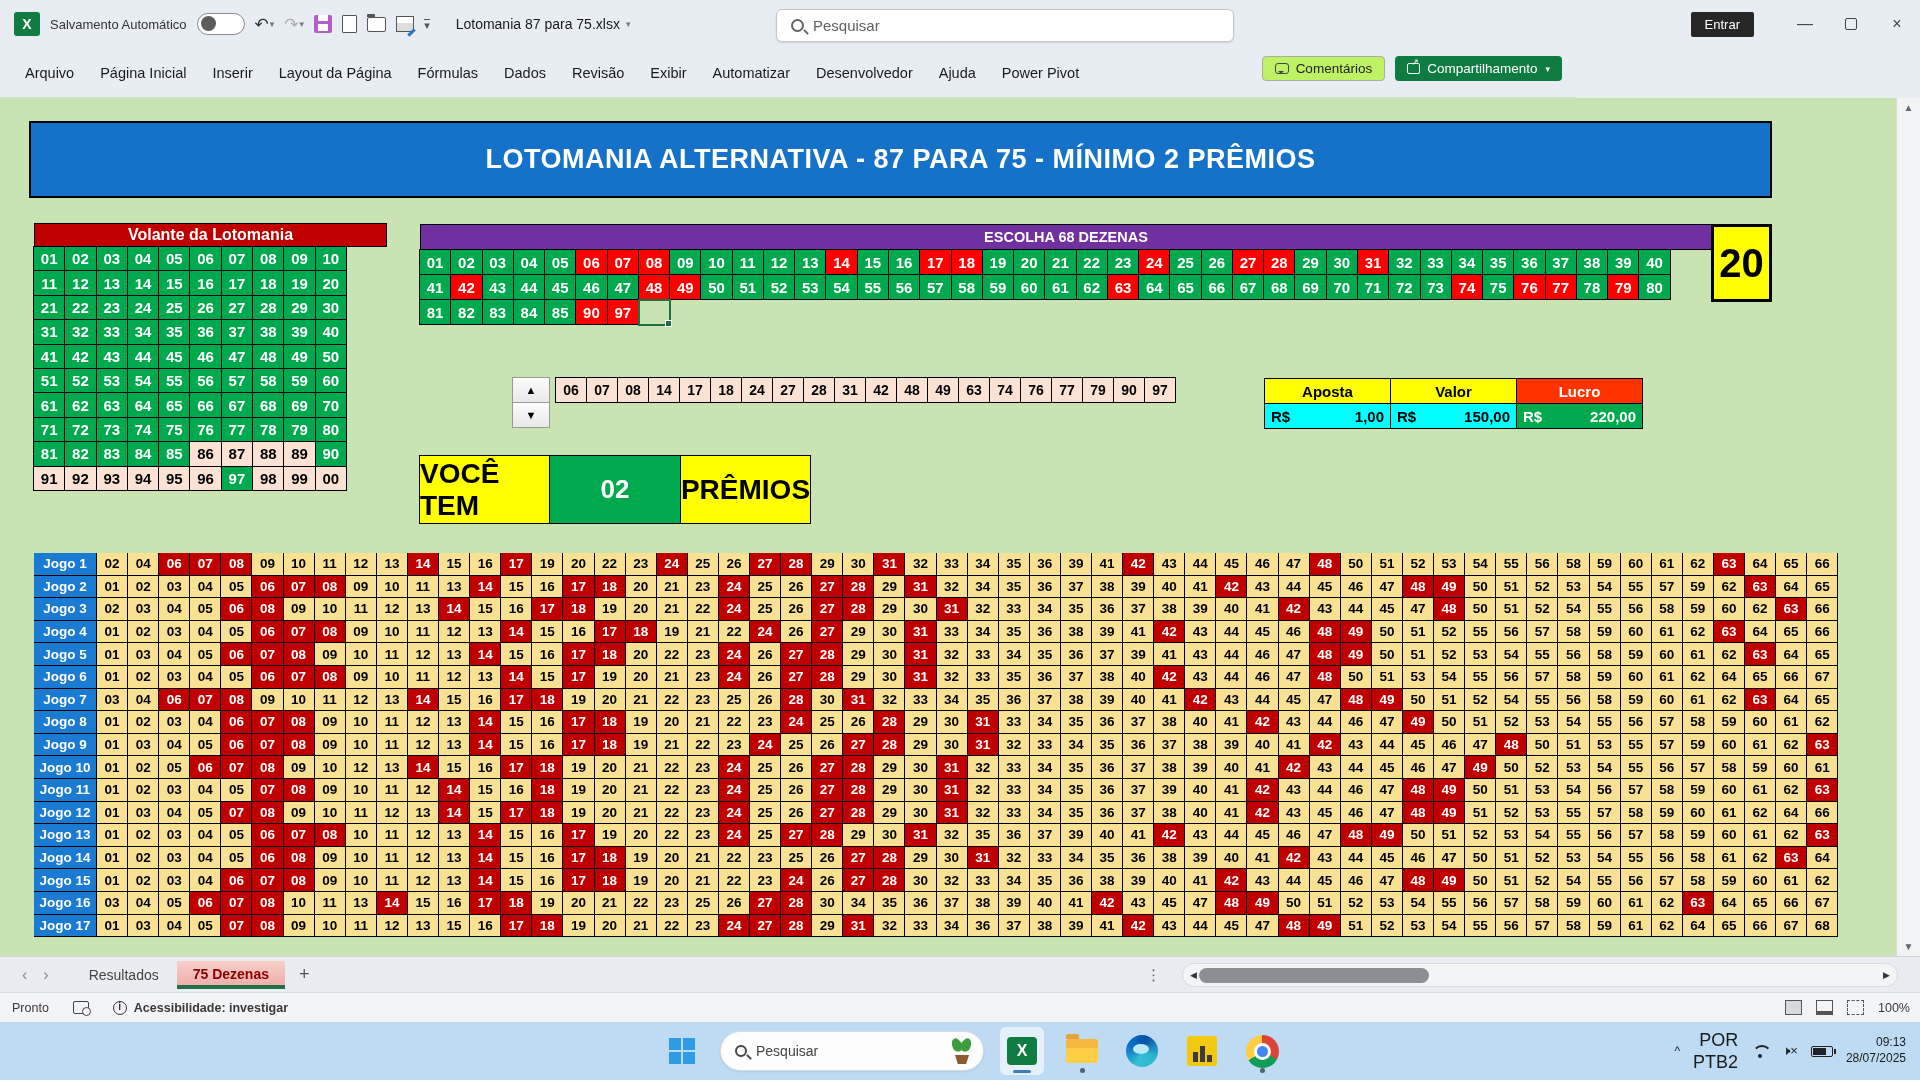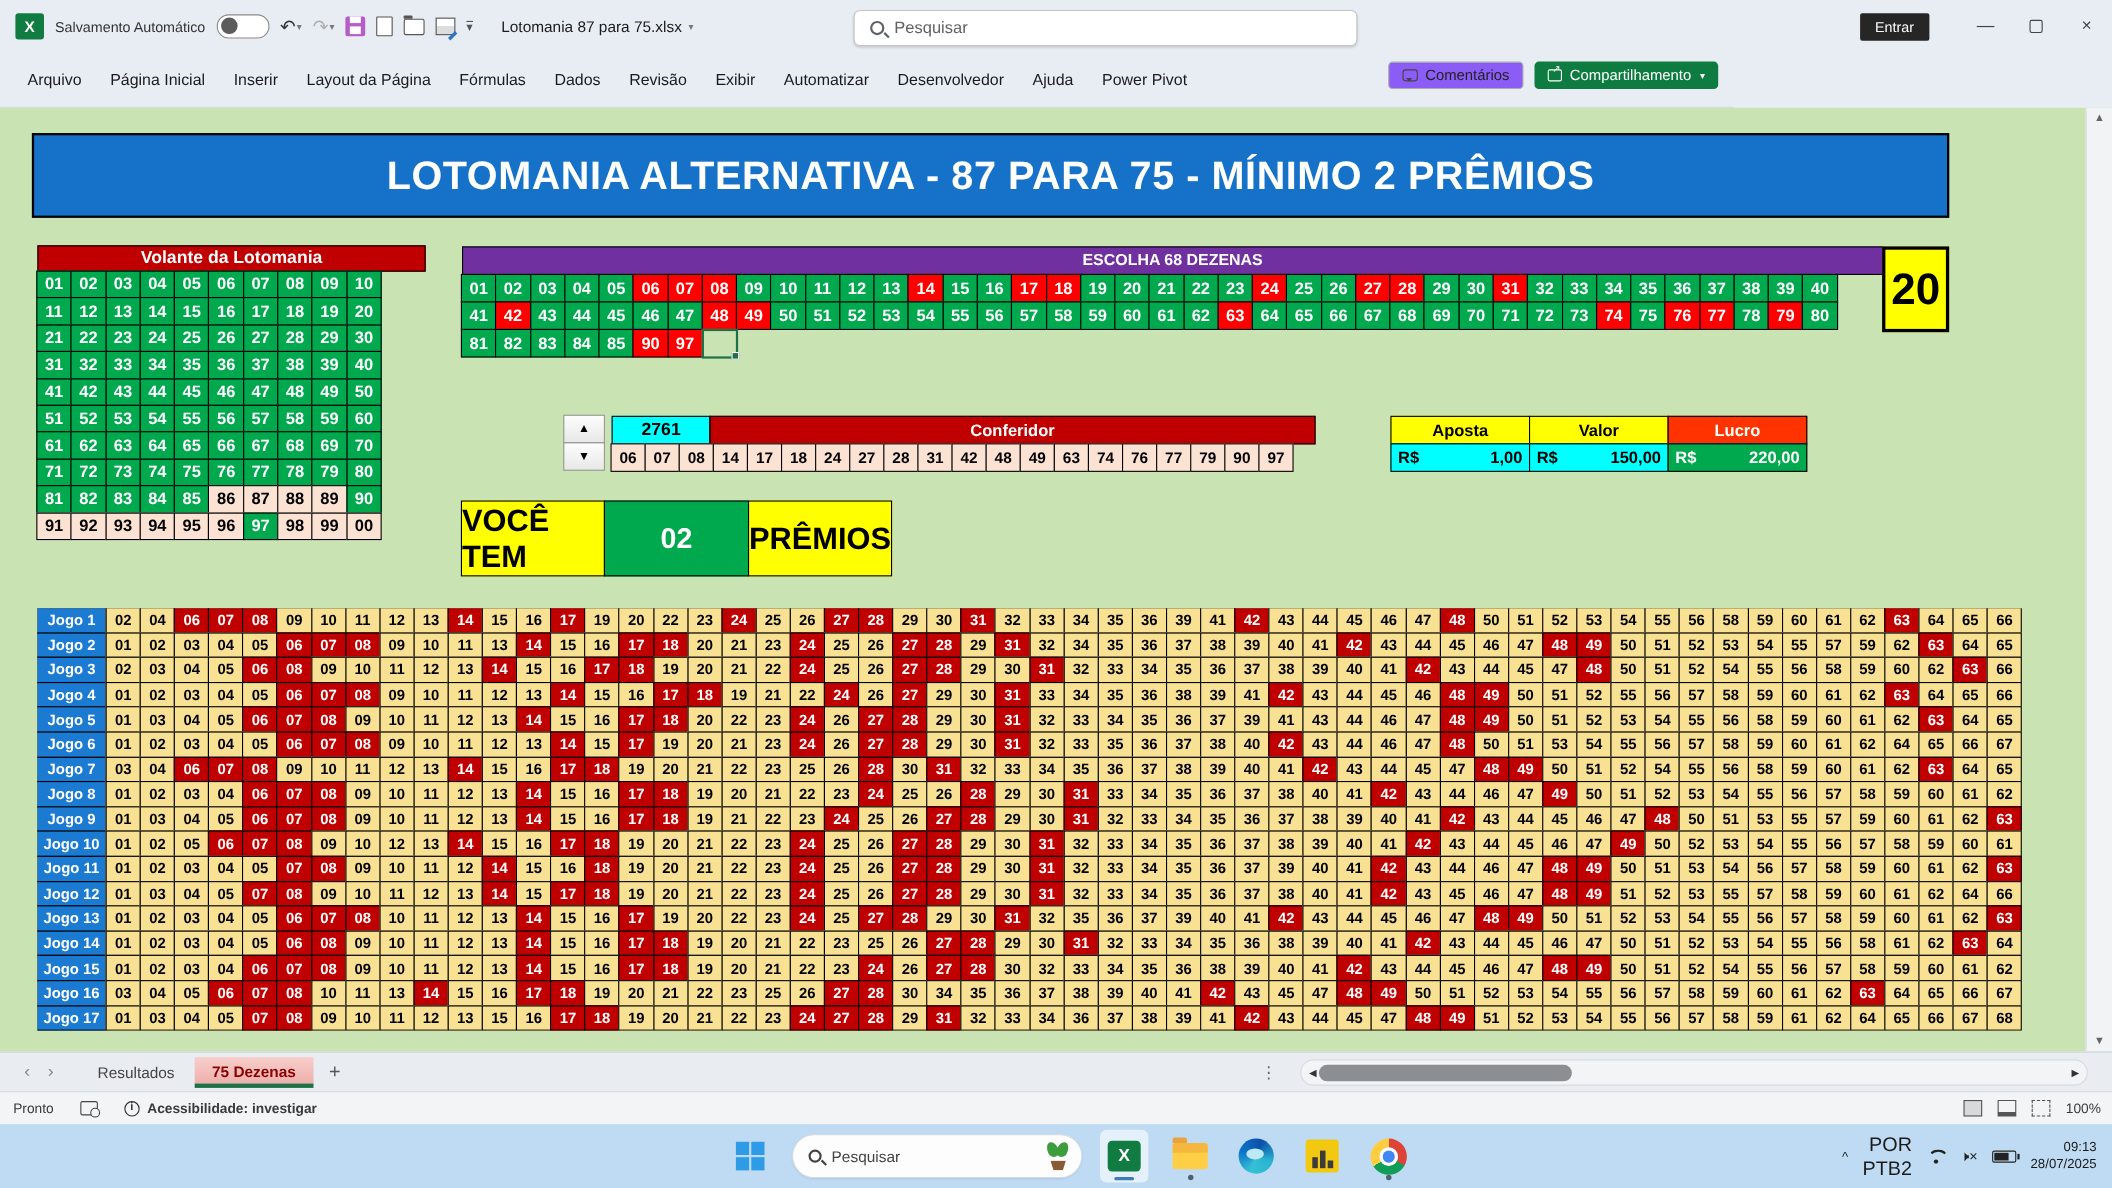--- a/index.html
+++ b/index.html
@@ -33,30 +33,30 @@
   .tb-right { position:absolute; right:0; top:0; height:48px; display:flex; align-items:center; gap:0; }
   .entrar { background:#262626; color:#fff; font-size:13px; padding:5px 14px; border-radius:2px; margin-right:28px; }
   .winbtn { width:46px; height:48px; display:flex; align-items:center; justify-content:center; font-size:16px; color:#444; }
   .maxbox { width:12px; height:12px; border:1.5px solid #444; border-radius:2px; }
 
   
   .menubar { position:absolute; left:0; top:48px; width:1576px; height:50px; background:#E8EDF3; display:flex; align-items:center; border-bottom:1px solid #d4dae2; }
   .mtabs { display:flex; align-items:center; padding-left:12px; gap:0; }
   .mtab { font-size:14.5px; color:#1b1b1b; padding:8px 13px; white-space:nowrap; }
   .mb-right { position:absolute; right:14px; top:8px; display:flex; gap:10px; }
-  .comentarios { display:flex; align-items:center; gap:7px; background:#8b5cf6; border:1px solid #ababab; border-radius:4px; padding:4px 12px; font-size:13.5px; color:#222; }
+  .comentarios { display:flex; align-items:center; gap:7px; background:#bef264; border:1px solid #ababab; border-radius:4px; padding:4px 12px; font-size:13.5px; color:#222; }
   .bubble { width:14px; height:11px; border:1.5px solid #444; border-radius:3px; position:relative; }
   .bubble:after { content:""; position:absolute; left:2px; bottom:-4px; border:3px solid transparent; border-top-color:#444; }
   .compart { display:flex; align-items:center; gap:7px; background:#0E7C41; border-radius:4px; padding:4px 12px; font-size:13.5px; color:#fff; font-weight:500; }
   .share-ic { width:13px; height:11px; border:1.5px solid #fff; border-radius:2px; position:relative; }
   .share-ic:after { content:"↗"; position:absolute; left:3px; top:-7px; font-size:9px; color:#fff; }
 
   
   .sheet { position:absolute; left:0; top:98px; width:1920px; height:858px; background:#C9E3B3; overflow:hidden; }
-  .banner { position:absolute; left:29px; top:23px; width:1743px; height:77px; background:#1572C8; border:2px solid #000; color:#fff; font-size:36px; font-weight:bold; display:flex; align-items:center; justify-content:center; letter-spacing:.5px; }
+  .banner { position:absolute; left:29px; top:23px; width:1743px; height:77px; background:#1572C8; border:2px solid #000; color:#fff; font-size:27px; font-weight:bold; display:flex; align-items:center; justify-content:center; letter-spacing:.5px; }
 
   .grid-cell { border:1px solid #000; margin-left:-1px; margin-top:-1px; display:flex; align-items:center; justify-content:center; font-weight:bold; flex:none; }
   .row-flex { display:flex; }
 
   
   .volante { position:absolute; left:34px; top:125px; width:324px; }
   .volante-hdr { width:353px; height:24px; background:#C00000; color:#fff; font-weight:bold; font-size:16px; display:flex; align-items:center; justify-content:center; border:1px solid #000; }
   .vcell { width:32.3px; height:25.4px; font-size:15px; }
   .cell-green { background:#00A84E; color:#fff; }
   .cell-peach { background:#FBE2D2; color:#000; }
@@ -470,24 +470,20 @@
           <div class="active-cell"></div>
         </div>
     </div>
     <div class="box20">20</div>
 
     <div class="spinner">
       <div class="spin-btn">▲</div>
       <div class="spin-btn">▼</div>
     </div>
     <div class="conf">
-      <div class="conf-top">
-        <div class="conf-num">2761</div>
-        <div class="conf-hdr">Conferidor</div>
-      </div>
       <div class="row-flex" id="conf-nums">
           <div class="grid-cell ccell">06</div>
           <div class="grid-cell ccell">07</div>
           <div class="grid-cell ccell">08</div>
           <div class="grid-cell ccell">14</div>
           <div class="grid-cell ccell">17</div>
           <div class="grid-cell ccell">18</div>
           <div class="grid-cell ccell">24</div>
           <div class="grid-cell ccell">27</div>
           <div class="grid-cell ccell">28</div>

